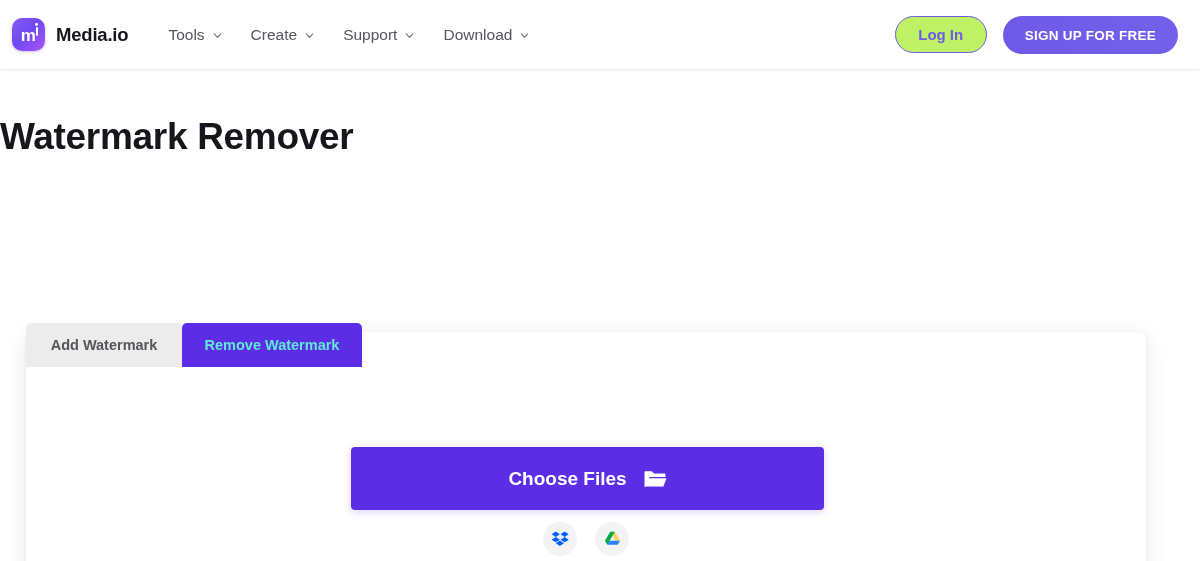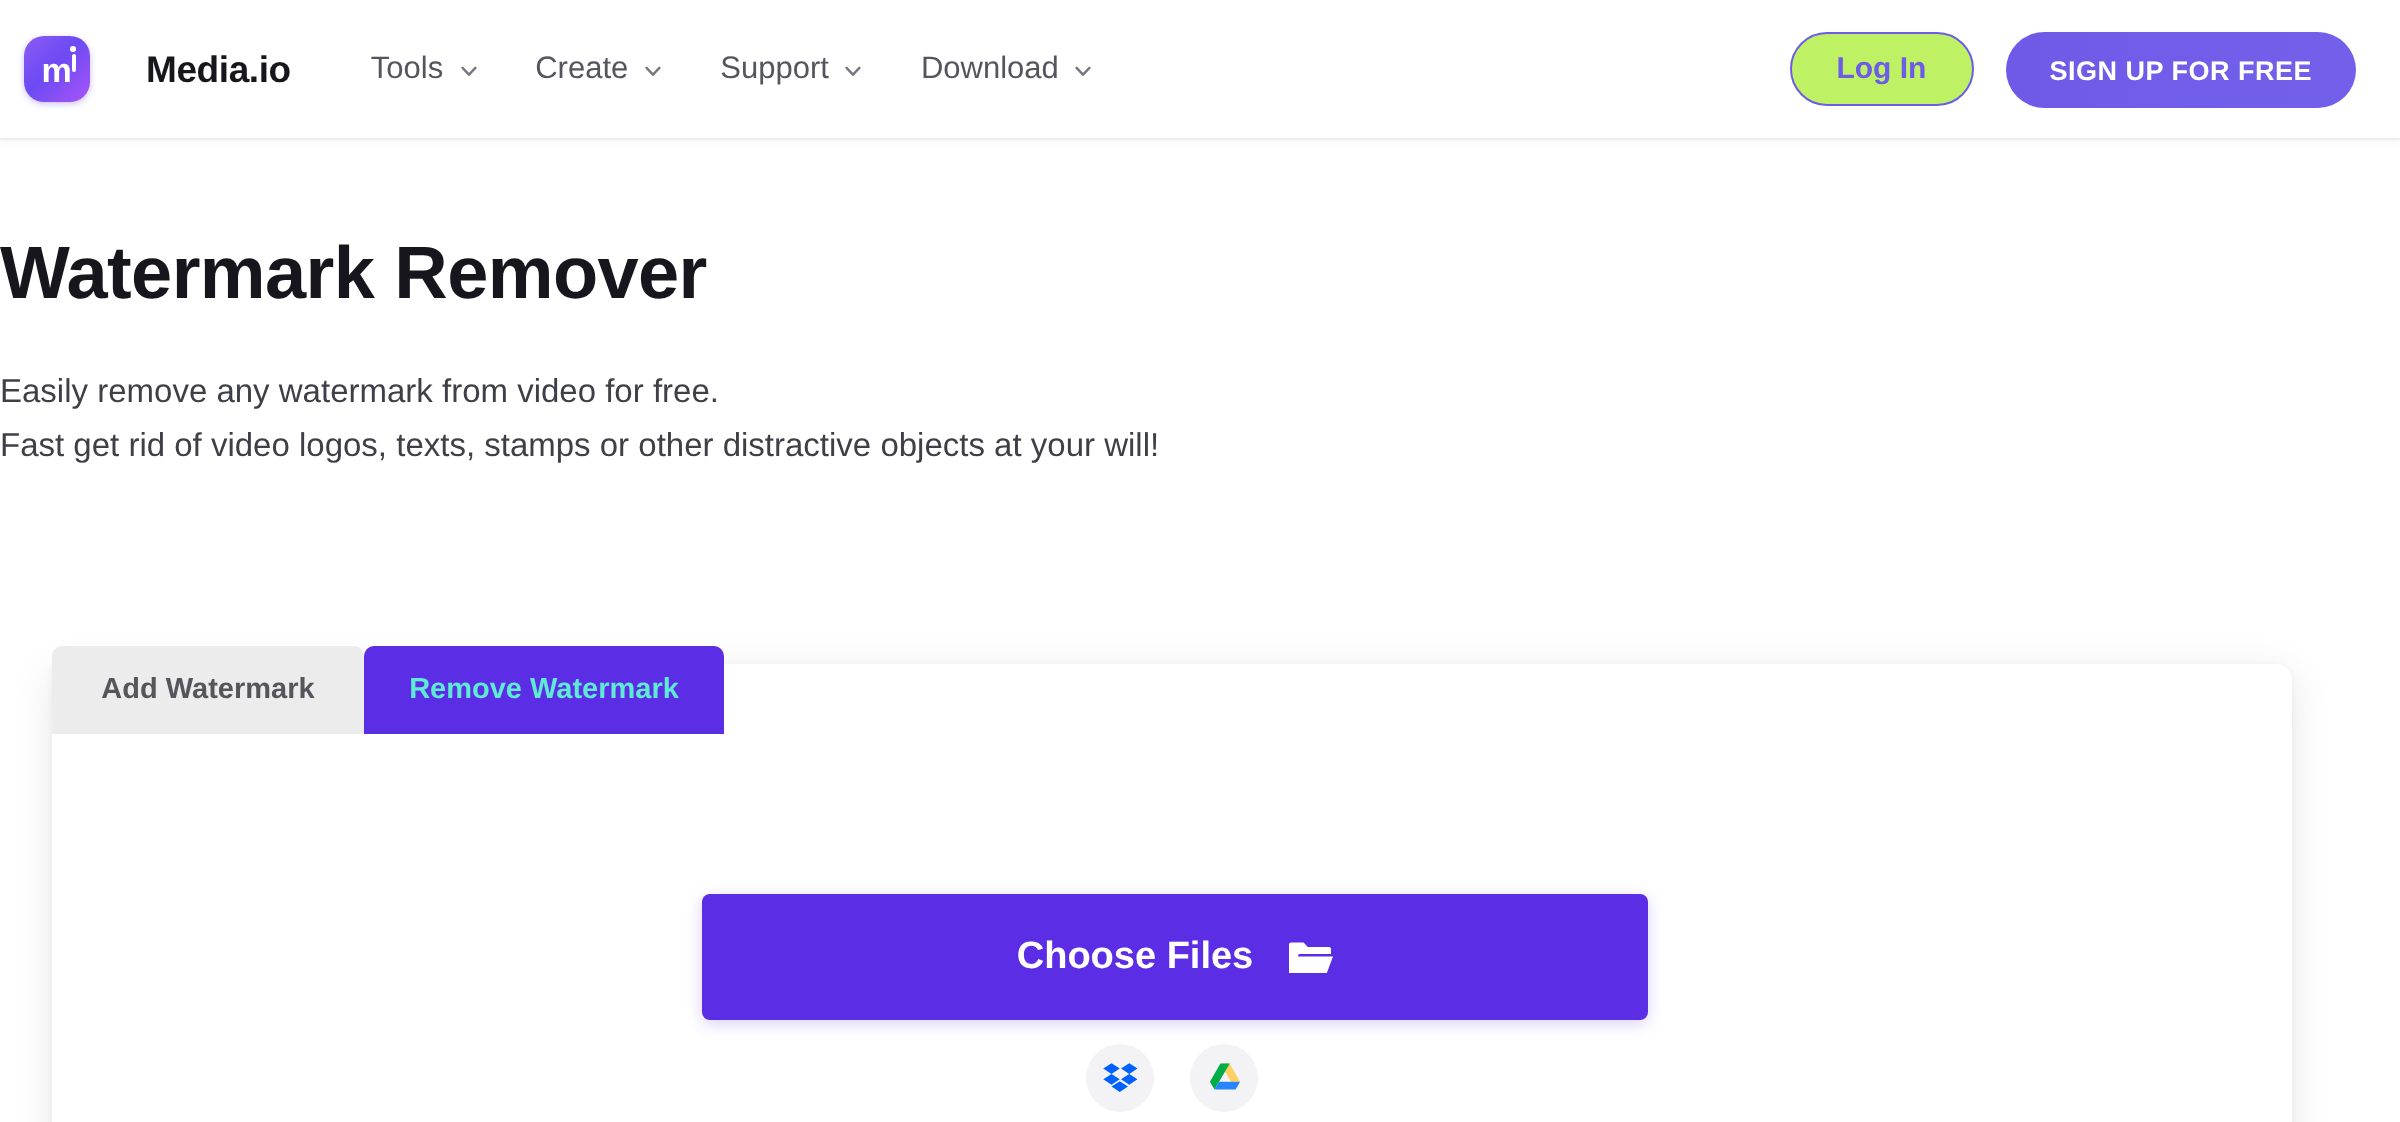--- a/index.html
+++ b/index.html
@@ -65,21 +65,21 @@
   }
   #logo-mark .glyph-dot {
     position: absolute;
     right: 7px;
     top: 5px;
     width: 2.8px; height: 2.8px;
     border-radius: 50%;
     background: #ffffff;
   }
   #brand-name {
-    margin-left: 28px;
+    margin-left: 11px;
     font-size: 18.5px;
     font-weight: 700;
     color: #16161c;
     letter-spacing: -0.2px;
   }
 
   
   #main-nav {
     display: flex;
     align-items: center;
@@ -307,24 +307,20 @@
 
     <button id="login-btn">Log In</button>
 
     <button id="signup-btn">SIGN UP FOR FREE</button>
 
   </div>
 </div>
 
 <div id="hero">
   <h1 id="page-title">Watermark Remover</h1>
-  <div id="subtitle">
-    <div>Easily remove any watermark from video for free.</div>
-    <div>Fast get rid of video logos, texts, stamps or other distractive objects at your will!</div>
-  </div>
 </div>
 
 <div id="tabs">
   <div class="tab inactive">Add Watermark</div>
   <div class="tab active">Remove Watermark</div>
 </div>
 
 <div id="upload-card">
 
   <button id="choose-files-btn">

